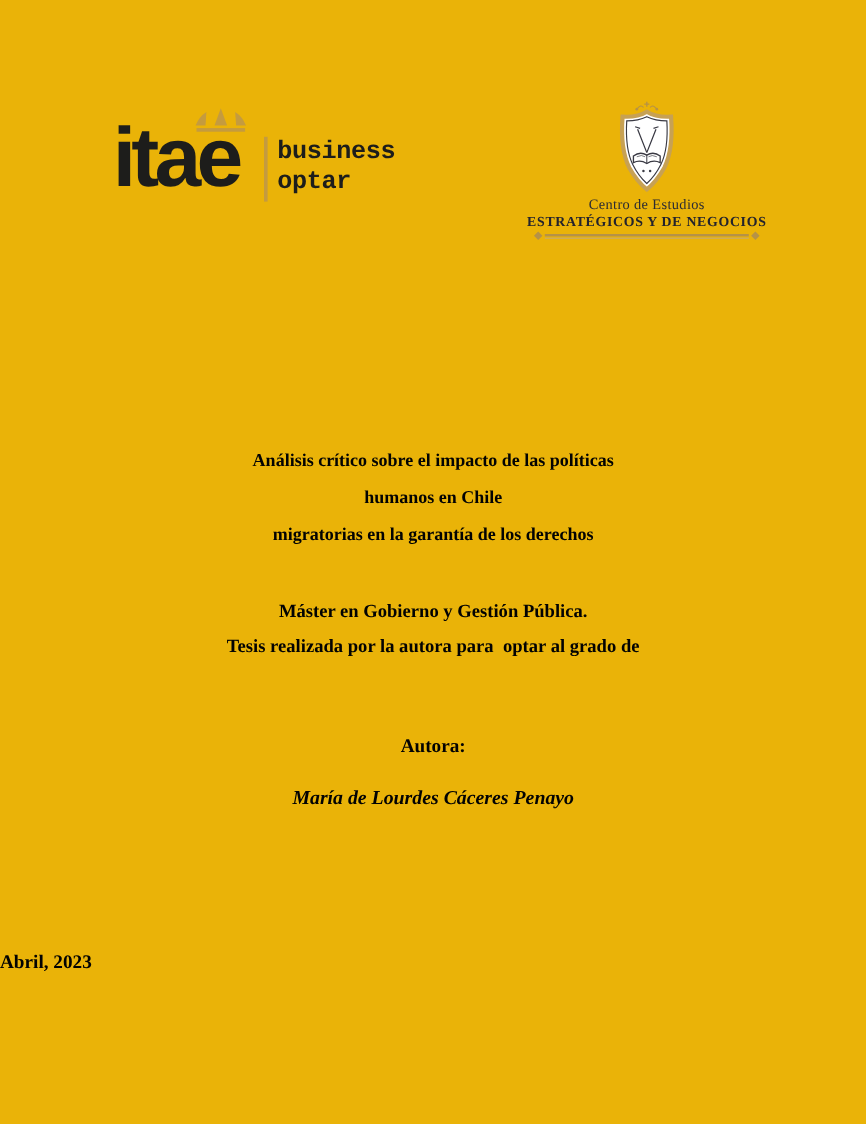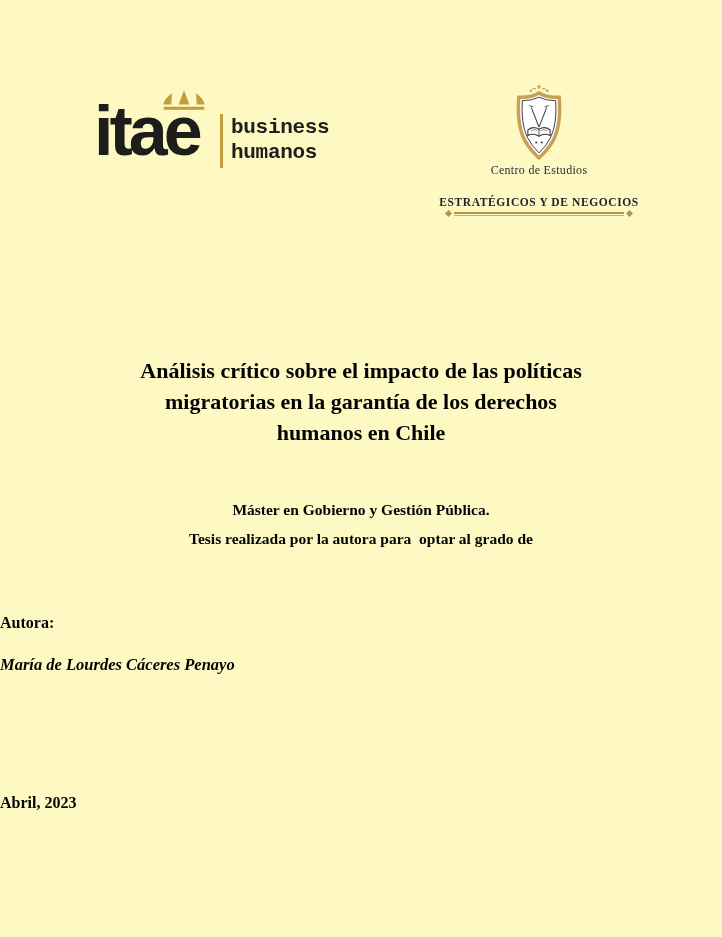--- a/index.html
+++ b/index.html
@@ -2,21 +2,21 @@
 <html><head>
 <meta charset="utf-8">
 <style>
   * { margin: 0; padding: 0; box-sizing: border-box; }
   html, body { background: #888; }
   .page {
     position: relative;
     width: 722px;
     height: 937px;
     margin: 0 auto;
-    background: #fef9c3;
+    background: #eab308;
     overflow: hidden;
     font-family: "Liberation Serif", serif;
     color: #000;
   }
 
   
   .itae-logo { position: absolute; left: 94px; top: 88px; width: 230px; height: 84px; }
   .itae-crown { position: absolute; left: 66px; top: 2px; width: 48px; height: 20px; }
   .itae-word {
     position: absolute; left: 0; top: 14px;
@@ -41,44 +41,44 @@
   }
   .ceen-shield { width: 64px; height: 78px; display: block; }
   .ceen-line1 {
     margin-top: 1px;
     font-family: "Liberation Serif", serif;
     font-size: 12px; color: #2b2b33; letter-spacing: 0.3px; text-align: right;
   }
   .ceen-line2 {
     font-family: "Liberation Serif", serif;
     font-weight: 700; font-size: 11.5px; color: #23232d; letter-spacing: 0.6px;
-    margin-top: 18px; white-space: nowrap;
+    margin-top: 1px; white-space: nowrap;
   }
   .ceen-rule { margin-top: 3px; width: 186px; display: flex; align-items: center; }
   .ceen-rule .diamond { width: 5px; height: 5px; background: #b59247; transform: rotate(45deg); flex: 0 0 auto; }
   .ceen-rule .lines { flex: 1 1 auto; margin: 0 3px; height: 4px;
     border-top: 2px solid #b59247; border-bottom: 1px solid #c9ab6a; }
 
   
   .doc-title {
-    position: absolute; top: 355px; left: 0; width: 100%;
-    text-align: center; font-weight: 700; font-size: 22px; line-height: 31px;
+    position: absolute; top: 369px; left: 0; width: 100%;
+    text-align: center; font-weight: 700; font-size: 15px; line-height: 31px;
     color: #030303;
   }
   .doc-title span { display: block; }
 
   .degree-block {
     position: absolute; top: 499px; left: 0; width: 100%;
     text-align: center; font-weight: 700; font-size: 15.5px; line-height: 21px;
     color: #030303;
   }
   .degree-block p { white-space: pre-wrap; }
   .degree-block p + p { margin-top: 8px; }
 
-  .author-block { position: absolute; top: 613px; left: 0; width: 100%; color: #030303; }
+  .author-block { position: absolute; top: 613px; left: 0; width: 100%; text-align: center; color: #030303; }
   .author-label { font-weight: 700; font-size: 16px; line-height: 20px; }
   .author-name  { margin-top: 21px; font-weight: 700; font-style: italic; font-size: 16.5px; line-height: 21px; }
 
   .date-block {
     position: absolute; top: 793px; left: 0; width: 100%;
     text-align: left; font-weight: 700; font-size: 16px; line-height: 20.5px;
     color: #030303;
   }
 </style>
 </head>
@@ -90,21 +90,21 @@
     <svg class="itae-crown" viewBox="0 0 64 26" xmlns="http://www.w3.org/2000/svg" aria-hidden="true">
       <path d="M4,19 Q8,9 16,4 L15,19 Z" fill="#c49b3f"></path>
       <path d="M25,19 L32,0 L39,19 Z" fill="#c49b3f"></path>
       <path d="M60,19 Q56,9 48,4 L49,19 Z" fill="#c49b3f"></path>
       <rect x="5" y="22" width="54" height="4" fill="#c49b3f"></rect>
     </svg>
     <span class="itae-word">itae</span>
     <span class="itae-divider"></span>
     <span class="itae-tagline">
       <span>business</span>
-      <span>humanos</span>
+      <span>optar</span>
     </span>
   </div>
 
   <div class="ceen-logo">
     <svg class="ceen-shield" viewBox="0 0 90 112" xmlns="http://www.w3.org/2000/svg" aria-hidden="true">
 
       <path d="M45,1 L45,7 M42,4 L48,4" stroke="#b59247" stroke-width="1.6" fill="none"></path>
       <path d="M34,9 Q38,4 41,8" stroke="#b59247" stroke-width="1.4" fill="none"></path>
       <path d="M56,9 Q52,4 49,8" stroke="#b59247" stroke-width="1.4" fill="none"></path>
       <circle cx="33" cy="10" r="1.6" fill="#b59247"></circle>
@@ -128,22 +128,22 @@
     <div class="ceen-line2">ESTRATÉGICOS Y DE NEGOCIOS</div>
     <div class="ceen-rule">
       <span class="diamond"></span>
       <span class="lines"></span>
       <span class="diamond"></span>
     </div>
   </div>
 
   <h1 class="doc-title">
     <span>Análisis crítico sobre el impacto de las políticas</span>
+    <span>humanos en Chile</span>
     <span>migratorias en la garantía de los derechos</span>
-    <span>humanos en Chile</span>
   </h1>
 
   <div class="degree-block">
     <p>Máster en Gobierno y Gestión Pública.</p>
     <p>Tesis realizada por la autora para  optar al grado de</p>
   </div>
 
   <div class="author-block">
     <div class="author-label">Autora:</div>
     <div class="author-name">María de Lourdes Cáceres Penayo</div>

